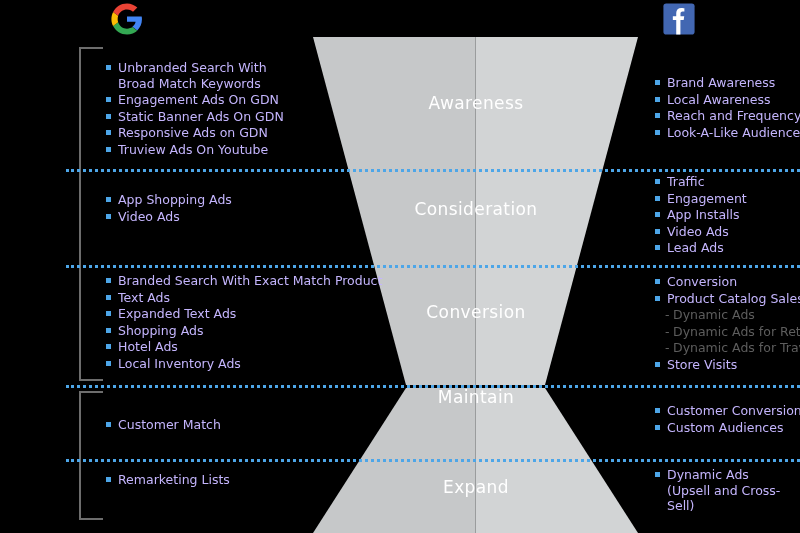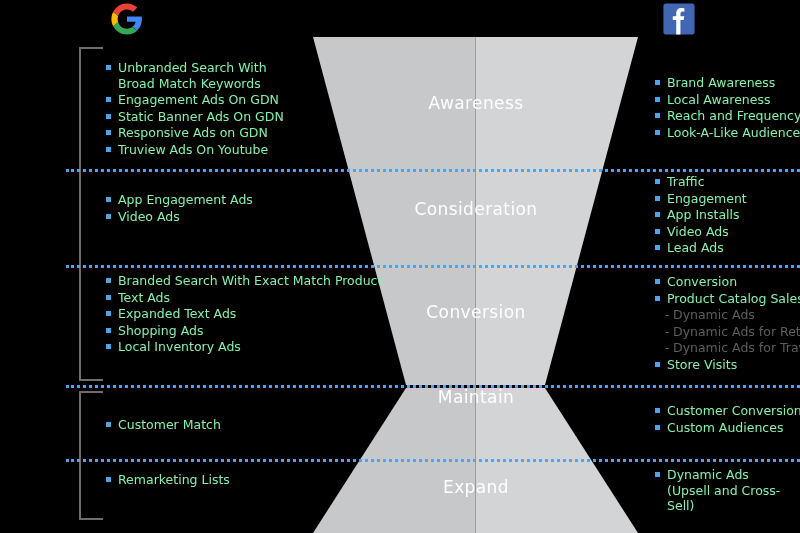--- a/index.html
+++ b/index.html
@@ -56,21 +56,21 @@
 
   
   .col {
     position: absolute;
   }
   .col.left  { left: 106px; width: 300px; }
   .col.right { left: 655px; width: 160px; }
 
   .li {
     position: relative;
-    color: #86efac;
+    color: #c4b5fd;
     font-size: 12.5px;
     line-height: 15.6px;
     padding-left: 12px;
     margin-bottom: 1px;
     white-space: nowrap;
     font-family: "DejaVu Sans", sans-serif;
   }
   .li::before {
     content: "";
     position: absolute;
@@ -156,36 +156,37 @@
     <div class="li">Truview Ads On Youtube</div>
   </div>
   <div class="col right" style="top:75px;">
     <div class="li">Brand Awareness</div>
     <div class="li">Local Awareness</div>
     <div class="li">Reach and Frequency</div>
     <div class="li">Look-A-Like Audiences</div>
   </div>
 
   <div class="col left" style="top:192px;">
-    <div class="li">App Engagement Ads</div>
+    <div class="li">App Shopping Ads</div>
     <div class="li">Video Ads</div>
   </div>
   <div class="col right" style="top:174px;">
     <div class="li">Traffic</div>
     <div class="li">Engagement</div>
     <div class="li">App Installs</div>
     <div class="li">Video Ads</div>
     <div class="li">Lead Ads</div>
   </div>
 
   <div class="col left" style="top:273px;">
     <div class="li">Branded Search With Exact Match Product</div>
     <div class="li">Text Ads</div>
     <div class="li">Expanded Text Ads</div>
     <div class="li">Shopping Ads</div>
+    <div class="li">Hotel Ads</div>
     <div class="li">Local Inventory Ads</div>
   </div>
   <div class="col right" style="top:274px;">
     <div class="li">Conversion</div>
     <div class="li">Product Catalog Sales</div>
     <div class="li sub">Dynamic Ads</div>
     <div class="li sub">Dynamic Ads for Retail</div>
     <div class="li sub">Dynamic Ads for Travel</div>
     <div class="li">Store Visits</div>
   </div>

